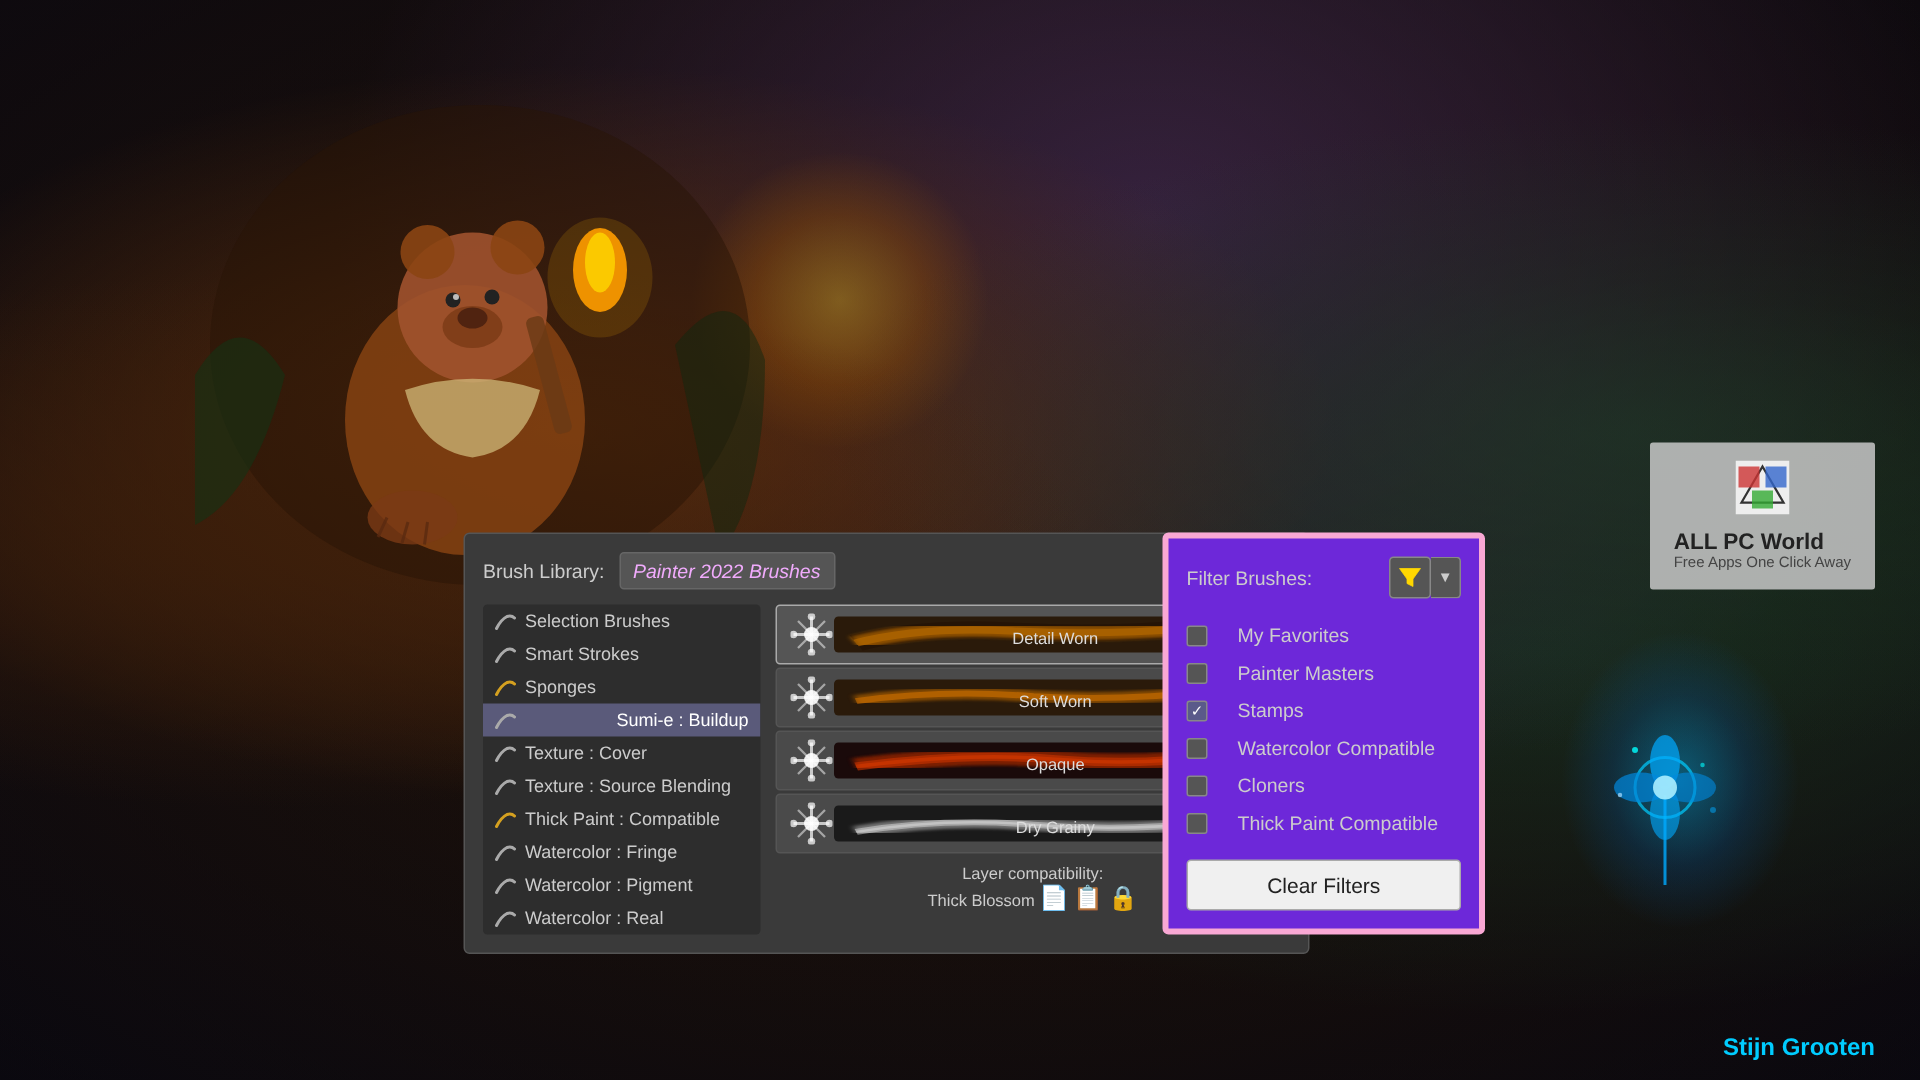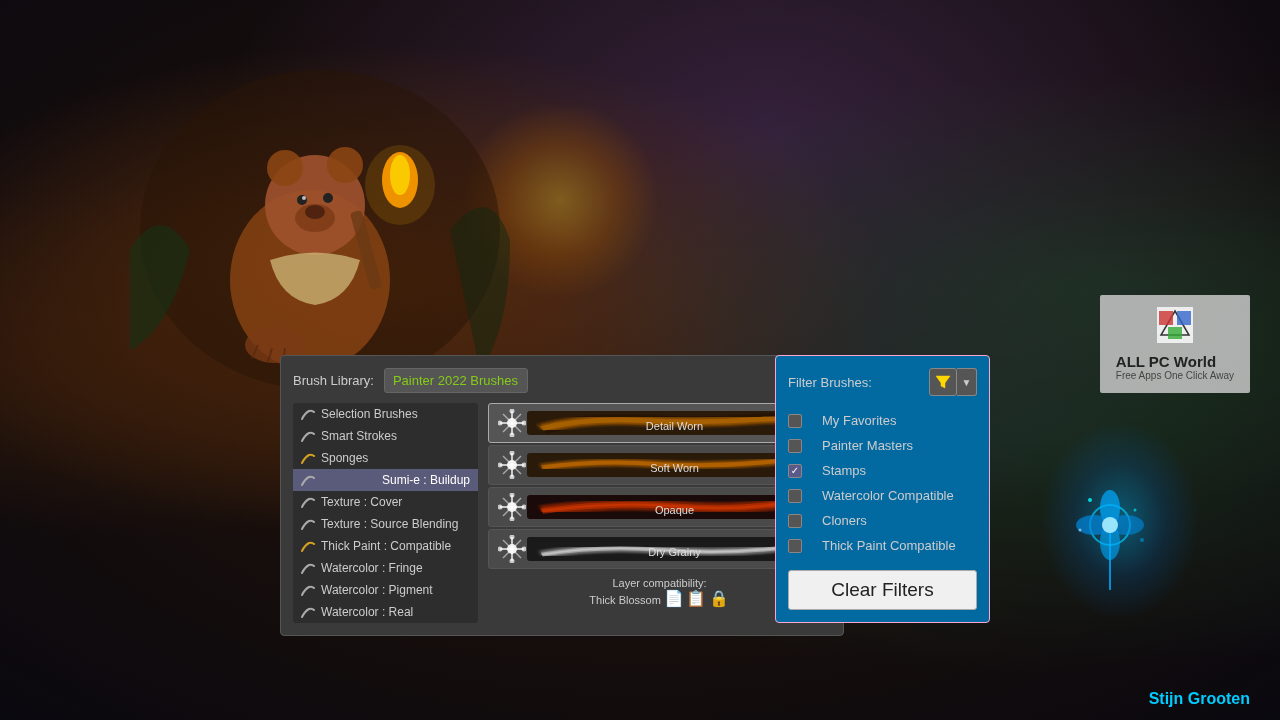--- a/index.html
+++ b/index.html
@@ -101,21 +101,21 @@
       right: 30px;
       color: #00ccff;
       font-size: 16px;
       font-weight: bold;
     }
 
     
     .dialog-panel {
       position: absolute;
       top: 355px;
-      left: 280px;
+      left: 309px;
       width: 564px;
       background: #3a3a3a;
       border: 1px solid #555;
       border-radius: 4px;
       padding: 12px;
     }
 
     
     .brush-library-row {
       display: flex;
@@ -125,26 +125,27 @@
     }
     .brush-library-label {
       color: #ccc;
       font-size: 13px;
       white-space: nowrap;
     }
     .brush-library-select {
       flex: 1;
       background: #555;
       border: 1px solid #666;
-      color: #84cc16;
+      color: #f0abfc;
       padding: 4px 8px;
       font-size: 13px;
       border-radius: 3px;
       appearance: none;
       cursor: pointer;
+      font-style: italic;
     }
     .select-wrapper {
       flex: 1;
       position: relative;
     }
     .select-arrow {
       position: absolute;
       right: 8px;
       top: 50%;
       transform: translateY(-50%);
@@ -253,22 +254,22 @@
       gap: 3px;
       font-size: 16px;
     }
 
     
     .filter-panel {
       position: absolute;
       top: 355px;
       left: 775px;
       width: 215px;
-      background: #0369a1;
-      border: 1px solid #f9a8d4;
+      background: #6d28d9;
+      border: 4px solid #f9a8d4;
       border-radius: 4px;
       padding: 12px;
     }
     .filter-header {
       display: flex;
       align-items: center;
       justify-content: space-between;
       margin-bottom: 12px;
     }
     .filter-label {
@@ -338,21 +339,21 @@
     }
 
     .clear-filters-btn {
       width: 100%;
       margin-top: 12px;
       padding: 8px;
       background: #f0f0f0;
       border: 1px solid #aaa;
       border-radius: 3px;
       color: #222;
-      font-size: 19px;
+      font-size: 14px;
       cursor: pointer;
       text-align: center;
     }
 
     
     .character-area {
       position: absolute;
       top: 50px;
       left: 130px;
       width: 380px;

